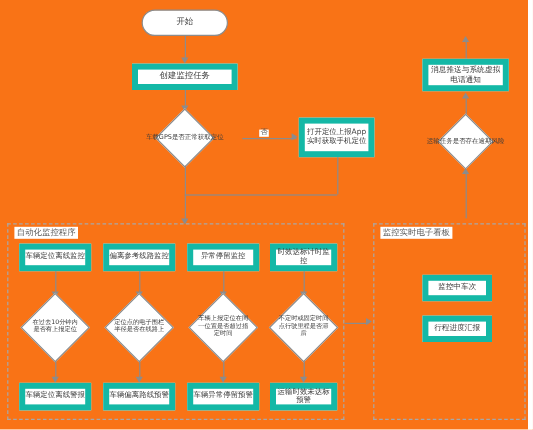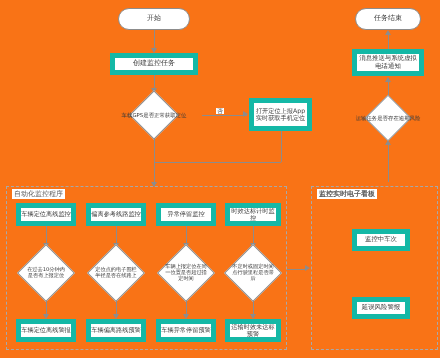--- a/index.html
+++ b/index.html
@@ -136,23 +136,20 @@
     <span>打开定位上报App实时获取手机定位</span>
   </div>
 
   <div class="ln lnv" style="left:153.5px;top:138px;height:48px;"></div>
 
   <div class="ln lnv" style="left:280.5px;top:131px;height:31px;"></div>
   <div class="ln lnh" style="left:153.5px;top:161.5px;width:127px;"></div>
 
   <div class="arrow" style="left:150.5px;top:182px;"></div>
 
-  <div class="node terminator" style="left:355px;top:8px;width:66px;height:22px;font-size:7px;">
-    <span>任务结束</span>
-  </div>
 
   <div class="ln lnv" style="left:387.5px;top:35px;height:14px;"></div>
   <div class="arrow-up" style="left:384.5px;top:30px;"></div>
 
   <div class="node rect" style="left:352px;top:49px;width:72px;height:27px;font-size:6.4px;">
     <span>消息推送与系统虚拟电话通知</span>
   </div>
 
   <div class="ln lnv" style="left:387.5px;top:82px;height:14px;"></div>
   <div class="arrow-up" style="left:384.5px;top:77px;"></div>
@@ -223,25 +220,25 @@
     <span>车辆偏离路线预警</span>
   </div>
   <div class="node rect" style="left:156px;top:319px;width:60px;height:23px;font-size:6.2px;">
     <span>车辆异常停留预警</span>
   </div>
   <div class="node rect" style="left:225px;top:319px;width:56px;height:23px;font-size:6.2px;">
     <span>运输时效未达标预警</span>
   </div>
 
   <div class="group" style="left:311px;top:186px;width:127px;height:164px;"></div>
-  <div class="group-title" style="left:317px;top:189px;font-size:7px;font-weight:bold;">监控实时电子看板</div>
+  <div class="group-title" style="left:317px;top:189px;font-size:7px;">监控实时电子看板</div>
 
   <div class="ln lnh" style="left:287px;top:268.5px;width:20px;"></div>
   <div class="arrow-right" style="left:305px;top:265px;"></div>
 
   <div class="node rect" style="left:352px;top:229px;width:58px;height:22px;font-size:6.4px;">
     <span>监控中车次</span>
   </div>
-  <div class="node rect" style="left:352px;top:297px;width:58px;height:22px;font-size:6.4px;">
-    <span>延误风险警报</span>
+  <div class="node rect" style="left:352px;top:263px;width:58px;height:22px;font-size:6.4px;">
+    <span>行程进度汇报</span>
   </div>
 
 </div>
 
 </body></html>

